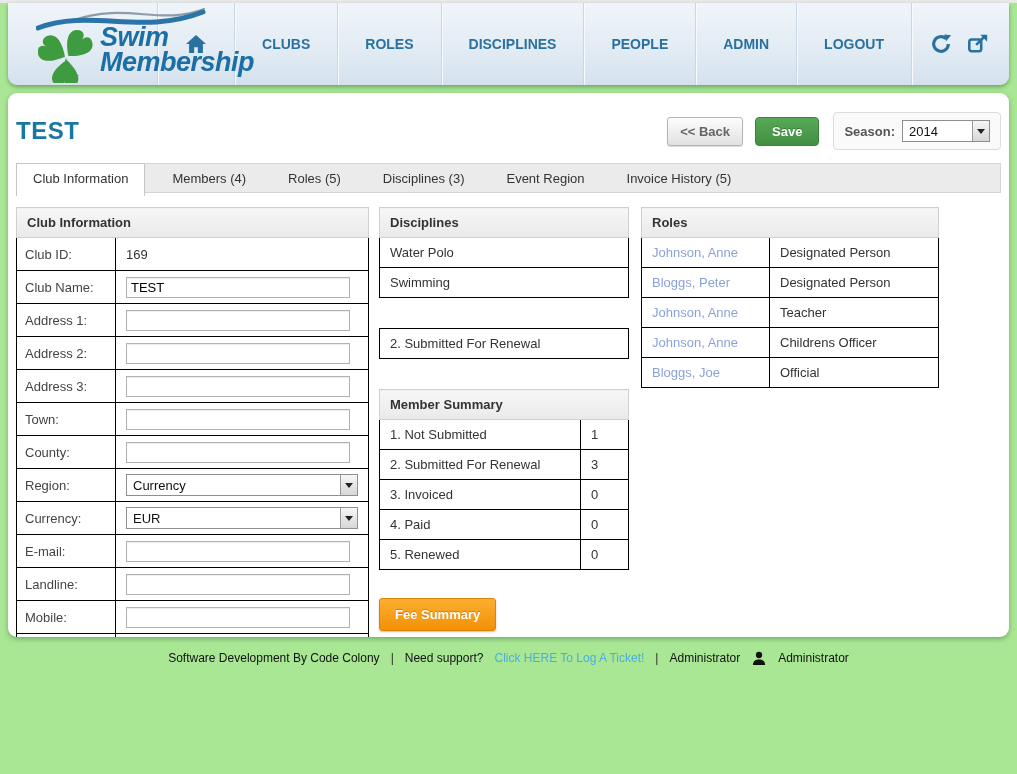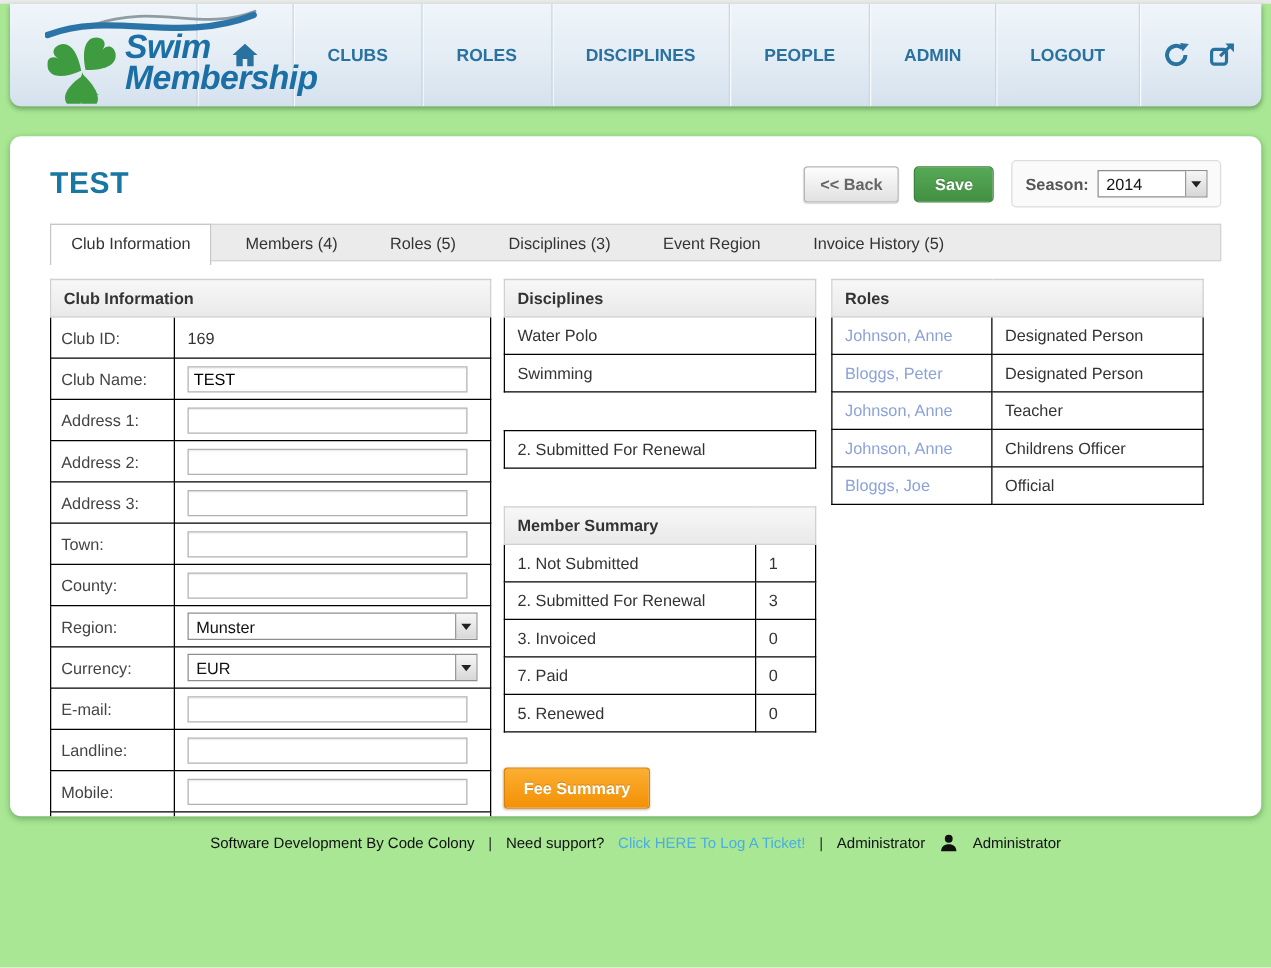--- a/index.html
+++ b/index.html
@@ -40,24 +40,24 @@
     box-shadow:inset 1px 0 0 #f7fbfe;
     color:#29719f; font-weight:bold; font-size:14px;
     cursor:pointer; white-space:nowrap;
   }
   .nav-icons { display:flex; align-items:center; gap:15px; padding:0 20px 0 18px;
     border-left:1px solid #c9d7e4; box-shadow:inset 1px 0 0 #f7fbfe; }
   .icon-btn { cursor:pointer; display:inline-flex; }
 
   
   .main-panel {
-    margin:24px 8px 0; height:544px;
+    margin:8px 8px 0; height:544px;
     background:#fff; border-radius:9px;
     box-shadow:0 2px 5px rgba(30,90,30,.4);
-    padding:14px 32px 0; overflow:hidden;
+    padding:14px 8px 0; overflow:hidden;
     position:relative; z-index:1;
   }
   .page-head { display:flex; justify-content:space-between; align-items:center; height:48px; }
   .page-title { font-size:24px; font-weight:bold; color:#1878a3; letter-spacing:.5px; }
   .head-actions { display:flex; align-items:center; }
   .btn { font-size:13px; font-weight:bold; border-radius:3px; cursor:pointer; }
   .btn-back {
     padding:6px 12px; color:#666;
     background:linear-gradient(#fdfdfd,#e1e1e1);
     border:1px solid #b5b5b5; box-shadow:0 1px 1px rgba(0,0,0,.15);
@@ -276,21 +276,21 @@
             <td class="val"><input class="txt" style=""></td>
           </tr>
           <tr>
             <td class="lbl">County:</td>
             <td class="val"><input class="txt" style=""></td>
           </tr>
           <tr>
             <td class="lbl">Region:</td>
             <td class="val">
               <div class="select form-select">
-                <span class="select-val">Munster</span>
+                <span class="select-val">Currency</span>
                 <span class="select-arrow">
                       <i class="tri"></i>
                     </span>
               </div>
             </td>
           </tr>
           <tr>
             <td class="lbl">Currency:</td>
             <td class="val">
               <div class="select form-select">
@@ -363,21 +363,21 @@
           </tr>
           <tr>
             <td>2. Submitted For Renewal</td>
             <td class="ms-count">3</td>
           </tr>
           <tr>
             <td>3. Invoiced</td>
             <td class="ms-count">0</td>
           </tr>
           <tr>
-            <td>7. Paid</td>
+            <td>4. Paid</td>
             <td class="ms-count">0</td>
           </tr>
           <tr>
             <td>5. Renewed</td>
             <td class="ms-count">0</td>
           </tr>
         </tbody>
           </table>
 
         <div class="gap28"></div>

